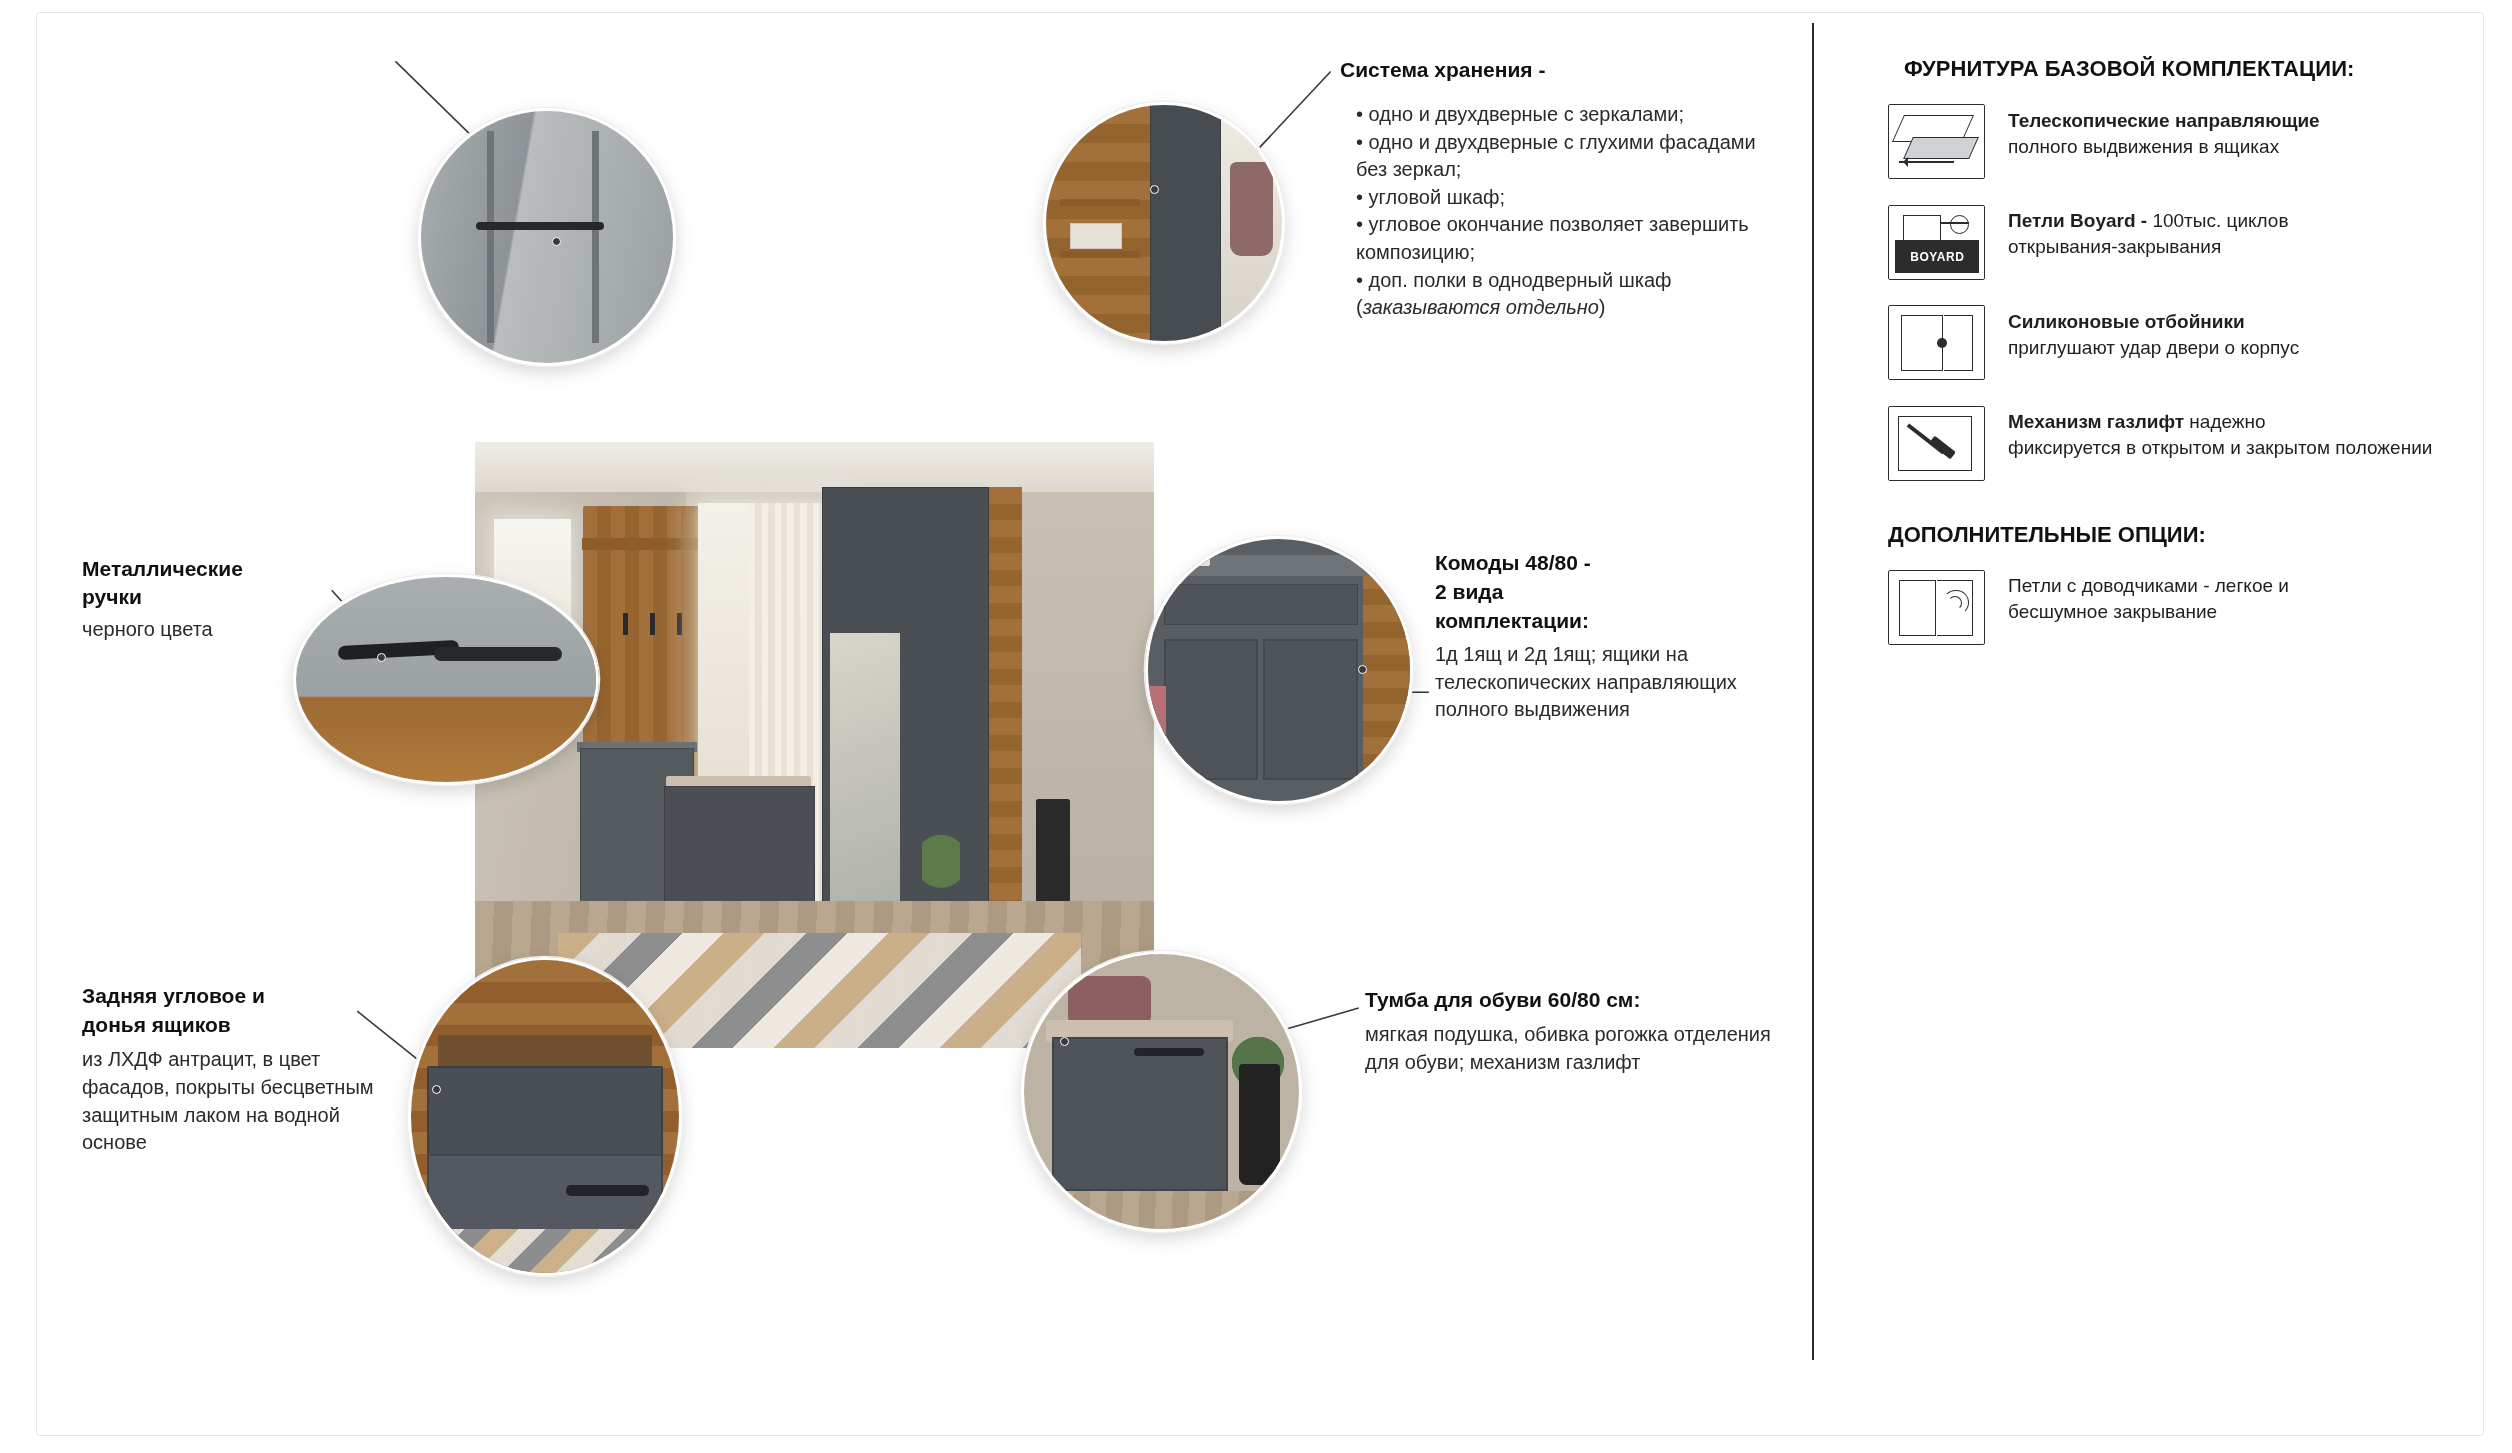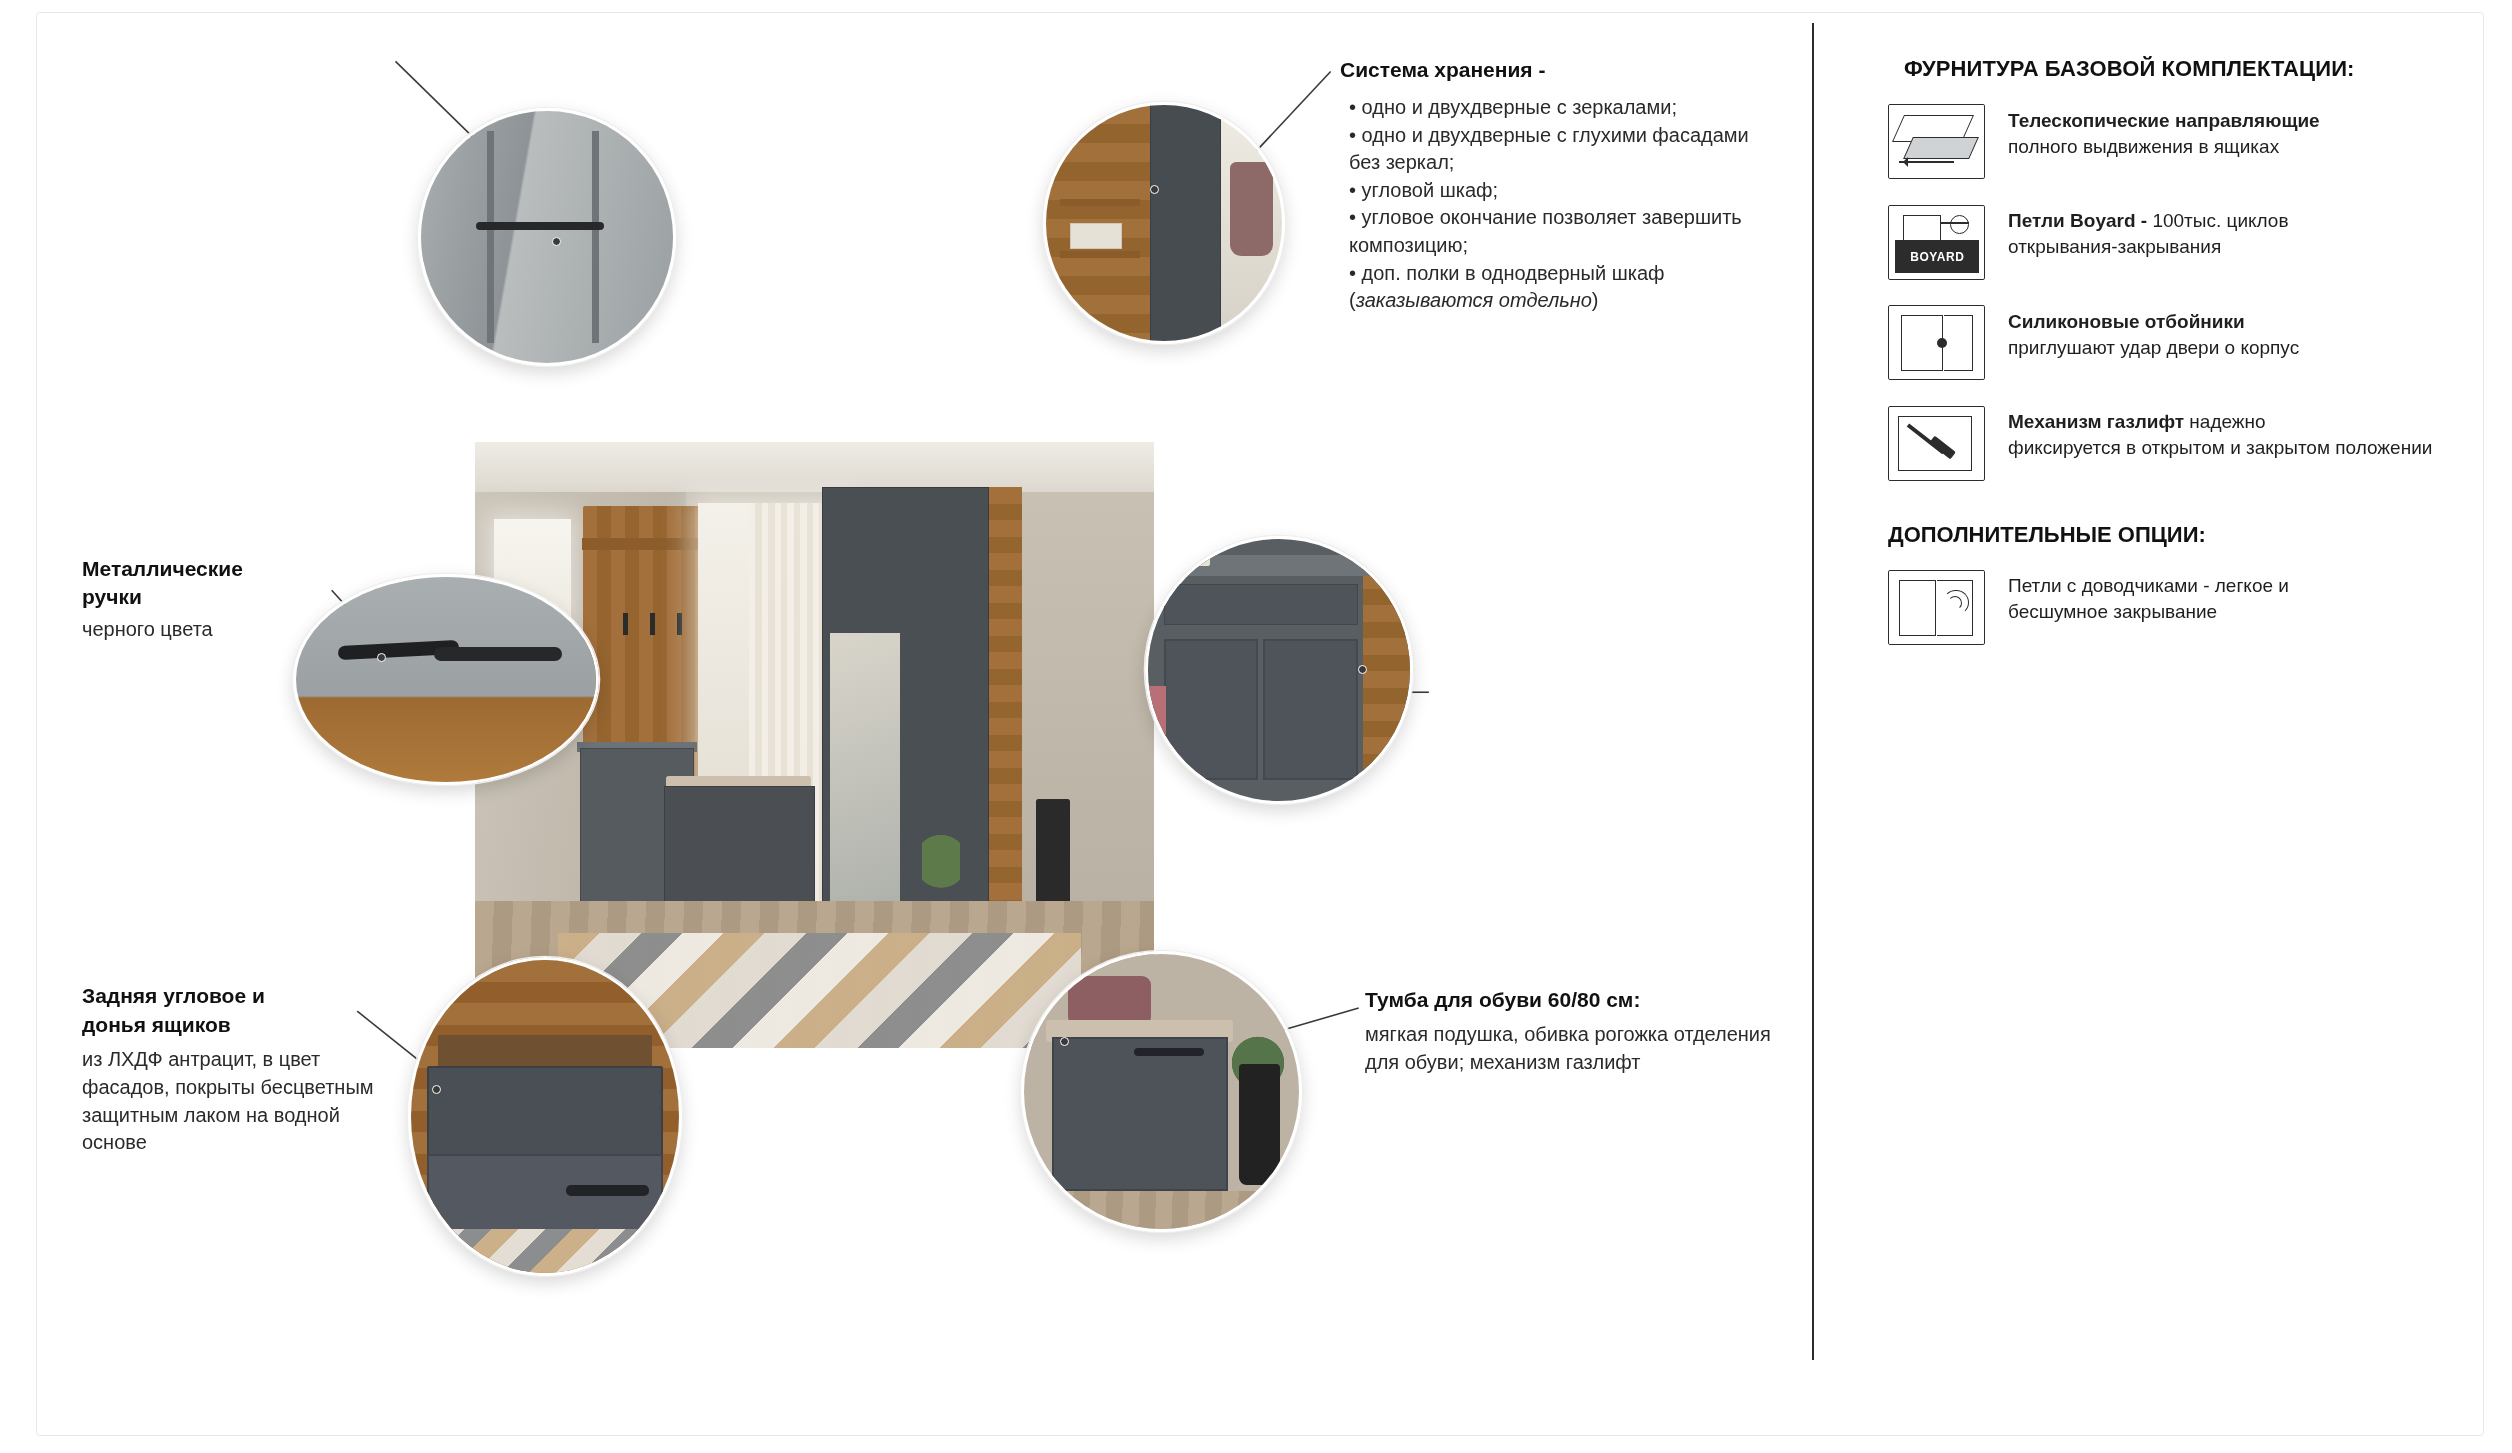--- a/index.html
+++ b/index.html
@@ -261,21 +261,21 @@
     background:repeating-linear-gradient(92deg,#b9a78f 0 16.6px,#ad9a82 16.6px 33px);
   }
 
   
   #leaders { position:absolute; left:0; top:0; width:2512px; height:1454px; pointer-events:none; }
 
   
   .callout { position:absolute; line-height:1.38; }
   .callout .lead { font-size:20px; color:#3a3a3a; }
   .callout .ttl { font-weight:bold; font-size:21px; color:#111; }
-  .callout ul { margin:9px; padding:0; list-style:none; }
+  .callout ul { margin:16px; padding:0; list-style:none; }
   .callout li { font-size:20px; color:#2a2a2a; }
   .callout li::before { content:"• "; }
   .callout .plain { font-size:20px; color:#2a2a2a; }
   .right-al { text-align:left; }
 
   #c-facades { left:82px; top:55px; width:319px; }
   #c-facades .lead { margin-bottom:2.6px; }
   #c-facades .ttl { margin-bottom:3.8px; }
 
   #c-handles { left:82px; top:555px; width:274px; }
@@ -481,20 +481,26 @@
       <li>одно и двухдверные с зеркалами;</li>
       <li>одно и двухдверные с глухими фасадами без зеркал;</li>
       <li>угловой шкаф;</li>
       <li>угловое окончание позволяет завершить композицию;</li>
       <li>
         <span>доп. полки в однодверный шкаф (</span><em>заказываются отдельно</em><span>)</span>
       </li>
     </ul>
   </div>
 
+  <div class="callout right-al" id="c-komod">
+    <div class="ttl">Комоды 48/80 -</div>
+    <div class="ttl">2 вида</div>
+    <div class="ttl">комплектации:</div>
+    <div class="plain" style="margin-top:5.1px">1д 1ящ и 2д 1ящ; ящики на телескопических направляющих полного выдвижения</div>
+  </div>
 
   <div class="callout right-al" id="c-shoe">
     <div class="ttl">Тумба для обуви 60/80 см:</div>
     <div class="plain" style="margin-top:6.4px">мягкая подушка, обивка рогожка отделения для обуви; механизм газлифт</div>
   </div>
 
   <div class="divider-vert"></div>
 
   <div class="rcol">
     <h2>ФУРНИТУРА БАЗОВОЙ КОМПЛЕКТАЦИИ:</h2>

